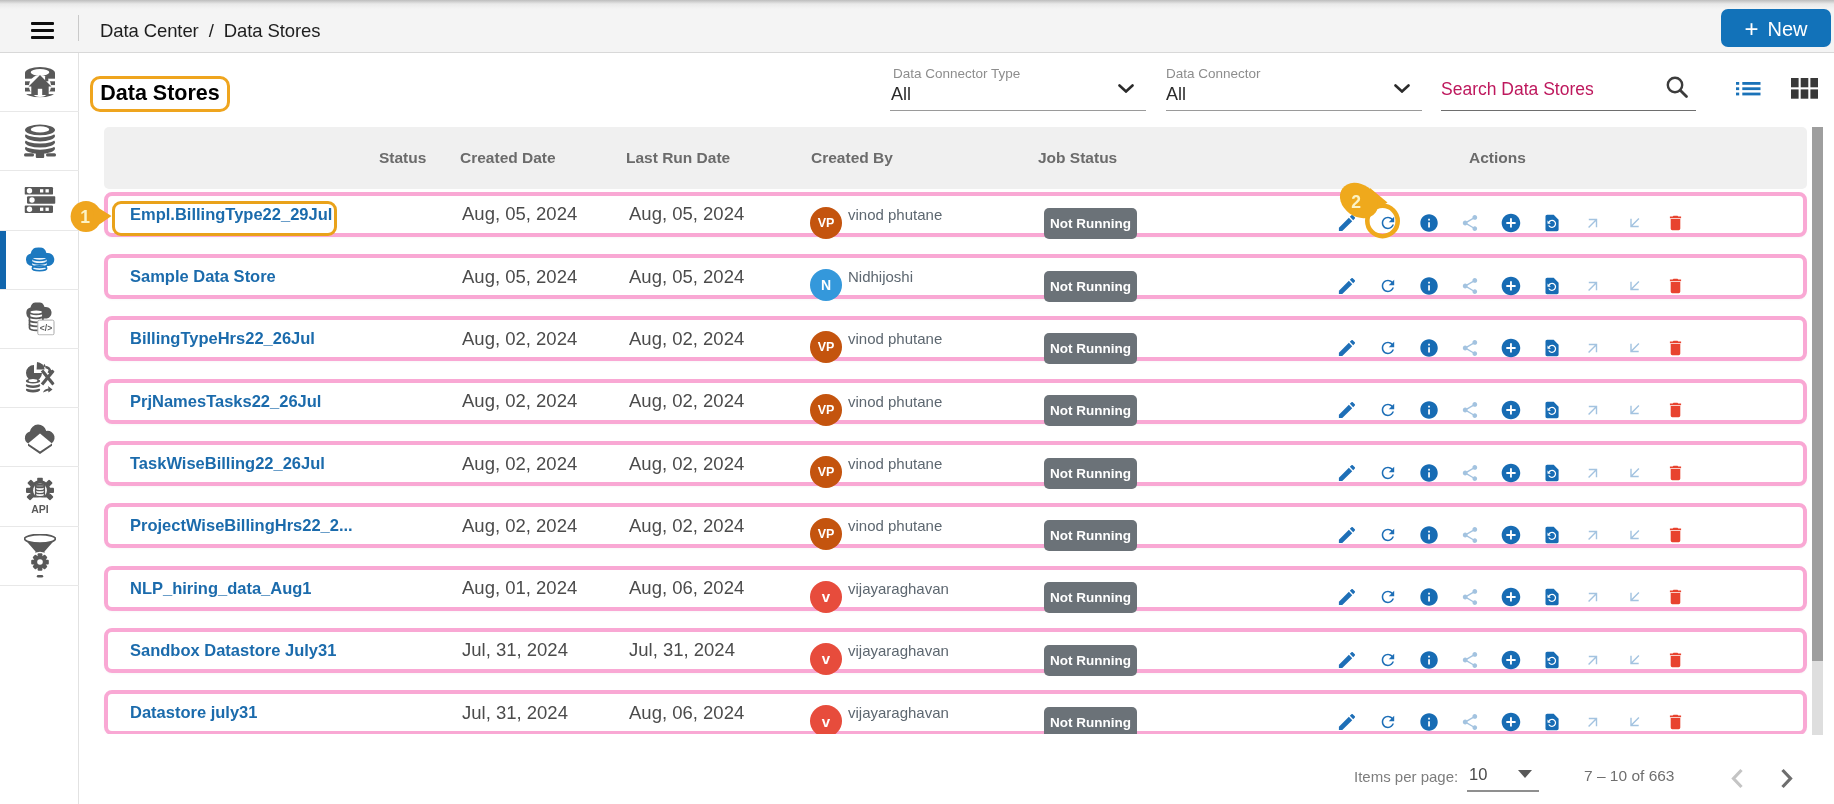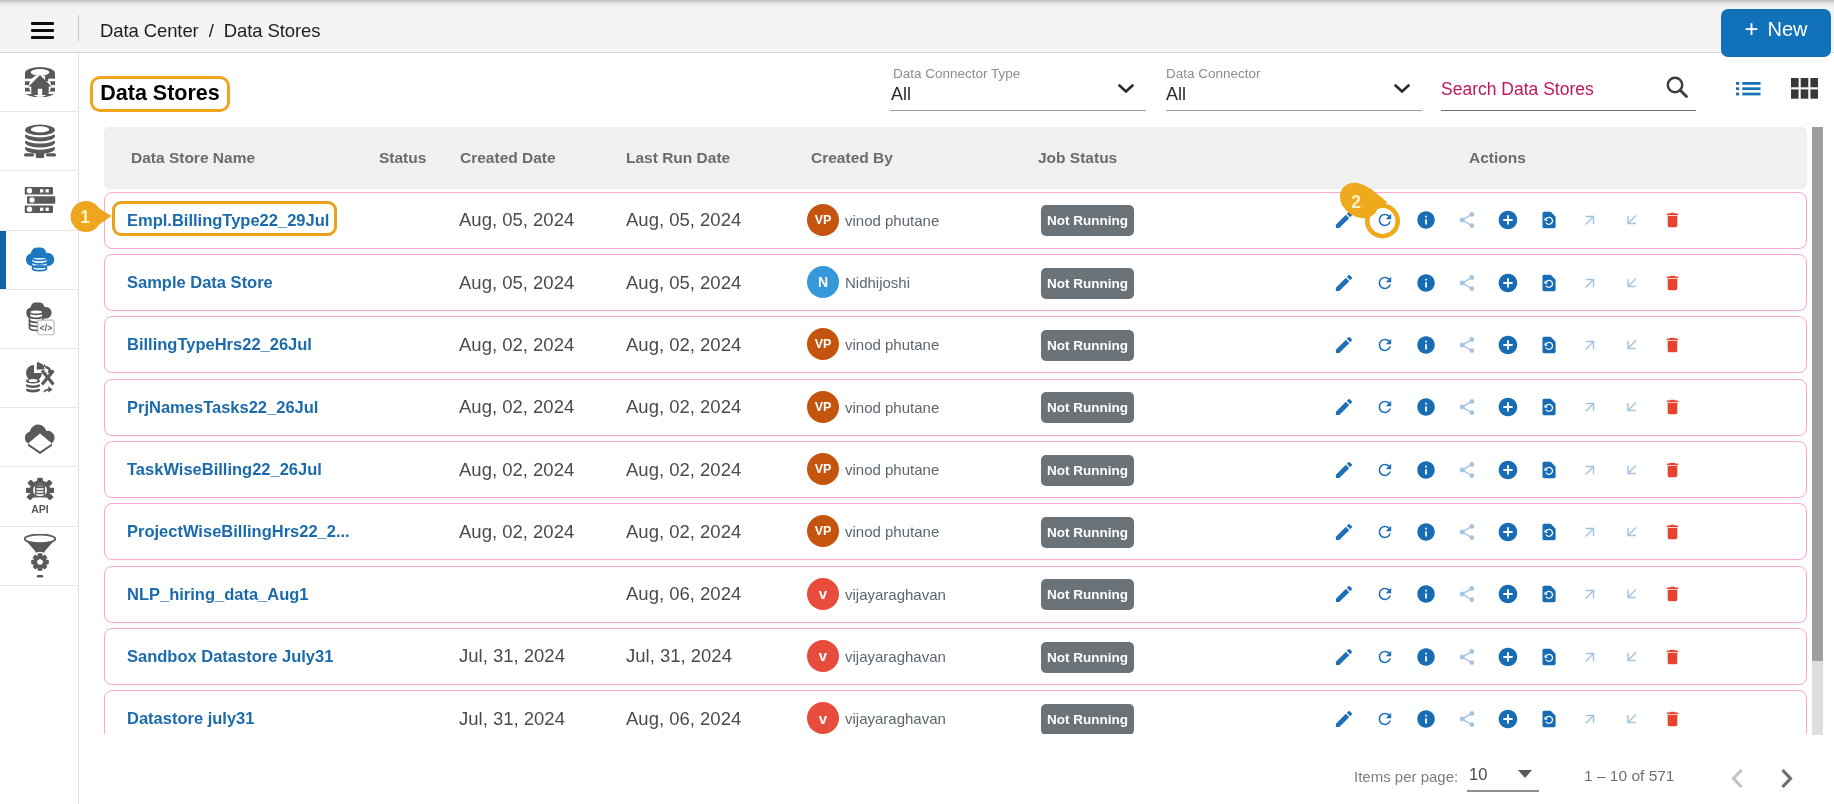--- a/index.html
+++ b/index.html
@@ -7,21 +7,21 @@
   .abs { position:absolute; }
 
   
   #topbar { position:absolute; left:0; top:0; width:1834px; height:53px;
     background:linear-gradient(180deg,#bdbdbd 0,#e9e9e9 4px,#f4f4f4 9px,#f4f4f4 100%);
     border-bottom:1px solid #d8d8d8; }
   #burger { position:absolute; left:31px; top:22px; width:23px; height:17px; }
   #burger span { display:block; height:3.4px; background:#0d0d0d; border-radius:1px; margin-bottom:3.4px; }
   #tbdiv { position:absolute; left:78px; top:15px; width:1px; height:26px; background:#c9c9c9; }
   #crumb { position:absolute; left:100px; top:20px; font-size:18.5px; color:#1e1e1e; letter-spacing:-0.1px; }
-  #newbtn { position:absolute; left:1721px; top:9px; width:110px; height:48px; background:#1272b9; border-radius:7px;
+  #newbtn { position:absolute; left:1721px; top:9px; width:110px; height:38px; background:#1272b9; border-radius:7px;
     color:#fff; font-size:20px; text-align:center; line-height:37px; }
   #newbtn .pl { font-size:24px; font-weight:400; position:relative; top:1px; margin-right:9px;}
 
   
   #sidebar { position:absolute; left:0; top:53px; width:79px; height:751px; background:#fff; border-right:1px solid #e2e2e2; }
   .scell { position:absolute; left:0; width:79px; height:59.2px; border-bottom:1px solid #e8e8e8; }
   .scell svg { position:absolute; left:50%; top:50%; transform:translate(-50%,-50%); }
   .sbar { position:absolute; left:0; top:0; width:6px; height:100%; background:#1166ad; }
 
   
@@ -29,21 +29,21 @@
      background:#fff; color:#000000; font-size:21.5px; font-weight:bold; text-align:center; line-height:28.5px; white-space:nowrap;}
   .flabel { position:absolute; font-size:13.5px; color:#8d8d8d; }
   .fval { position:absolute; font-size:18px; color:#2b2b2b; }
   .funder { position:absolute; height:1px; background:#9a9a9a; }
   .chev { position:absolute; width:16px; height:9px; }
 
   
   #thead { position:absolute; left:104px; top:127px; width:1703px; height:62px; background:#f0f0f0; border-radius:5px; }
   .hcell { position:absolute; top:0; height:62px; line-height:62px; font-size:15.5px; font-weight:bold; color:#6b6b6b; }
   #tclip { position:absolute; left:0; top:0; width:1834px; height:734px; overflow:hidden; }
-  .row { position:absolute; left:104px; width:1703px; height:57px; background:#fff; border:1px solid #f9a8d4; border-radius:8px;
+  .row { position:absolute; left:104px; width:1703px; height:45px; background:#fff; border:4px solid #f9a8d4; border-radius:8px;
      box-shadow:0 1px 2px rgba(0,0,0,0.03); }
   .rname { position:absolute; left:22px; top:0; height:100%; display:flex; align-items:center; font-size:16.5px; font-weight:bold; color:#1b6bac; }
   .rdate1 { position:absolute; left:354px; top:0; height:100%; display:flex; align-items:center; font-size:18.5px; color:#4b4b4b; }
   .rdate2 { position:absolute; left:521px; top:0; height:100%; display:flex; align-items:center; font-size:18.5px; color:#4b4b4b; }
   .rav { position:absolute; left:702px; top:11px; width:32px; height:32px; border-radius:50%; color:#fff; font-weight:bold;
      display:flex; align-items:center; justify-content:center; }
   .rby { position:absolute; left:740px; top:0; height:100%; display:flex; align-items:center; font-size:15px; color:#5d6770; }
   .rbadge { position:absolute; left:936px; top:12.7px; width:93px; height:31px; background:#6b7278; border-radius:5px; color:#fff;
      font-size:13.5px; font-weight:bold; text-align:center; line-height:31px; }
   .ricons { position:absolute; left:1226px; top:14.7px; width:360px; height:26px; }
@@ -250,21 +250,20 @@
       <rect x="0" y="0" width="7.6" height="9.3"></rect>
       <rect x="9.7" y="0" width="7.6" height="9.3"></rect>
       <rect x="19.4" y="0" width="7.6" height="9.3"></rect>
   <rect x="0" y="11.4" width="7.6" height="9.3"></rect>
       <rect x="9.7" y="11.4" width="7.6" height="9.3"></rect>
       <rect x="19.4" y="11.4" width="7.6" height="9.3"></rect>
     </g>
 </svg>
 
 <div id="thead">
-  <div class="hcell" style="left:27px;">Data Store Name</div>
   <div class="hcell" style="left:275px;">Status</div>
   <div class="hcell" style="left:522px;">Last Run Date</div>
   <div class="hcell" style="left:356px;">Created Date</div>
   <div class="hcell" style="left:707px;">Created By</div>
   <div class="hcell" style="left:934px;">Job Status</div>
   <div class="hcell" style="left:1365px;">Actions</div>
 </div>
 
 <div id="tclip">
 <svg width="0" height="0" style="position:absolute">
@@ -359,20 +358,21 @@
   <div class="rdate2">Aug, 02, 2024</div>
   <div class="rav" style="background:#c4540e; font-size:12.5px;">VP</div>
   <div class="rby">vinod phutane</div>
   <div class="rbadge">Not Running</div>
   <svg class="ricons">
         <use href="#act"></use>
       </svg>
 </div>
 <div class="row" style="top:565.6px;">
   <div class="rname">NLP_hiring_data_Aug1</div>
+  <div class="rdate1">Aug, 01, 2024</div>
   <div class="rdate2">Aug, 06, 2024</div>
   <div class="rav" style="background:#e74c3c; font-size:15px;">v</div>
   <div class="rby">vijayaraghavan</div>
   <div class="rbadge">Not Running</div>
   <svg class="ricons">
         <use href="#act"></use>
       </svg>
 </div>
 <div class="row" style="top:627.9px;">
   <div class="rname">Sandbox Datastore July31</div>
@@ -398,21 +398,21 @@
 </div>
 </div>
 
 <div id="sbtrack"></div>
 <div id="sbthumb"></div>
 
 <div class="pgtxt" style="left:1354px; top:768px; font-size:15px;">Items per page:</div>
 <div class="pgtxt" style="left:1469px; top:765px; font-size:16.5px; color:#4a4a4a;">10</div>
 <div class="abs" style="left:1518px; top:770px; width:0; height:0; border-left:7.5px solid transparent; border-right:7.5px solid transparent; border-top:8px solid #585858;"></div>
 <div class="abs" style="left:1467px; top:790px; width:72px; height:1.5px; background:#8f8f8f;"></div>
-<div class="pgtxt" style="left:1584px; top:767px; font-size:15.5px; color:#6f6f6f;">1 – 10 of 571</div>
+<div class="pgtxt" style="left:1584px; top:767px; font-size:15.5px; color:#6f6f6f;">7 – 10 of 663</div>
 <svg class="abs" style="left:1729px; top:768px;" width="16" height="21" viewBox="0 0 16 21">
     <path d="M12.5 2 L4.5 10.5 L12.5 19" fill="none" stroke="#c4c4c4" stroke-width="3.2"></path>
   </svg>
 <svg class="abs" style="left:1779px; top:768px;" width="16" height="21" viewBox="0 0 16 21">
     <path d="M3.5 2 L11.5 10.5 L3.5 19" fill="none" stroke="#6e6e6e" stroke-width="3.2"></path>
   </svg>
 
 <svg class="abs" style="left:60px; top:190px;" width="70" height="60" viewBox="0 0 70 60">
   <circle cx="26" cy="26.5" r="15.4" fill="#efa51e"></circle>
   <path d="M31 13.5 Q42 20 51.5 26 Q42 33 31 39.5 Q36 26.5 31 13.5 z" fill="#efa51e"></path>

